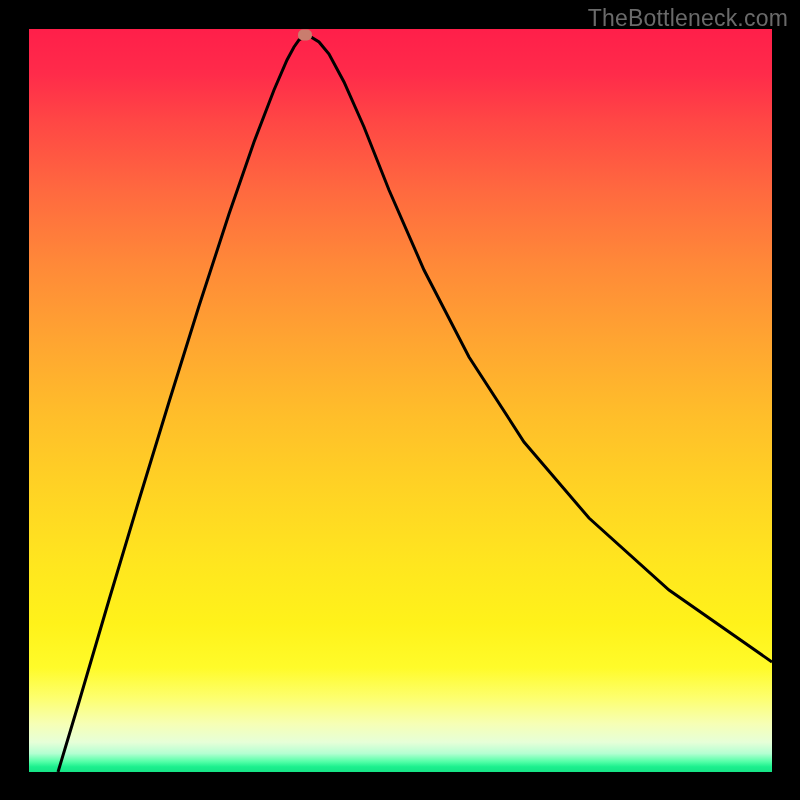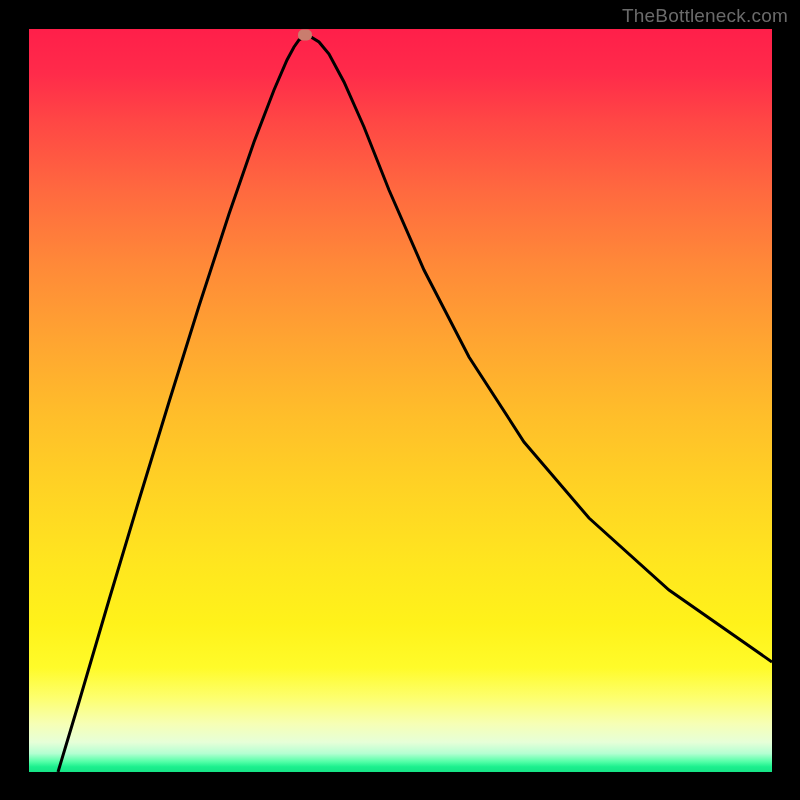--- a/index.html
+++ b/index.html
@@ -52,21 +52,21 @@
     height: 11px;
     background: #c97d6e;
     border-radius: 5px;
     transform: translate(-50%, -50%);
   }
   .watermark {
     position: absolute;
     top: 5px;
     right: 12px;
     color: #6a6a6a;
-    font-size: 19px;
+    font-size: 23px;
     letter-spacing: 0.2px;
     font-weight: 400;
   }
 </style>
 </head>
 <body>
 
 <div class="frame">
   <svg class="curve" viewBox="0 0 743 743" preserveAspectRatio="none">
     <path id="curve-path" d="M29 743 L50 673 L80 571 L110 471 L140 373 L170 277 L200 185 L225 113 L245 61 L258 31 L265 18 L270 11 L275 8 L282 8 L290 13 L300 25 L315 53 L335 98 L360 161 L395 241 L440 328 L495 413 L560 489 L640 561 L743 633" fill="none" stroke="#000" stroke-width="3"></path>

